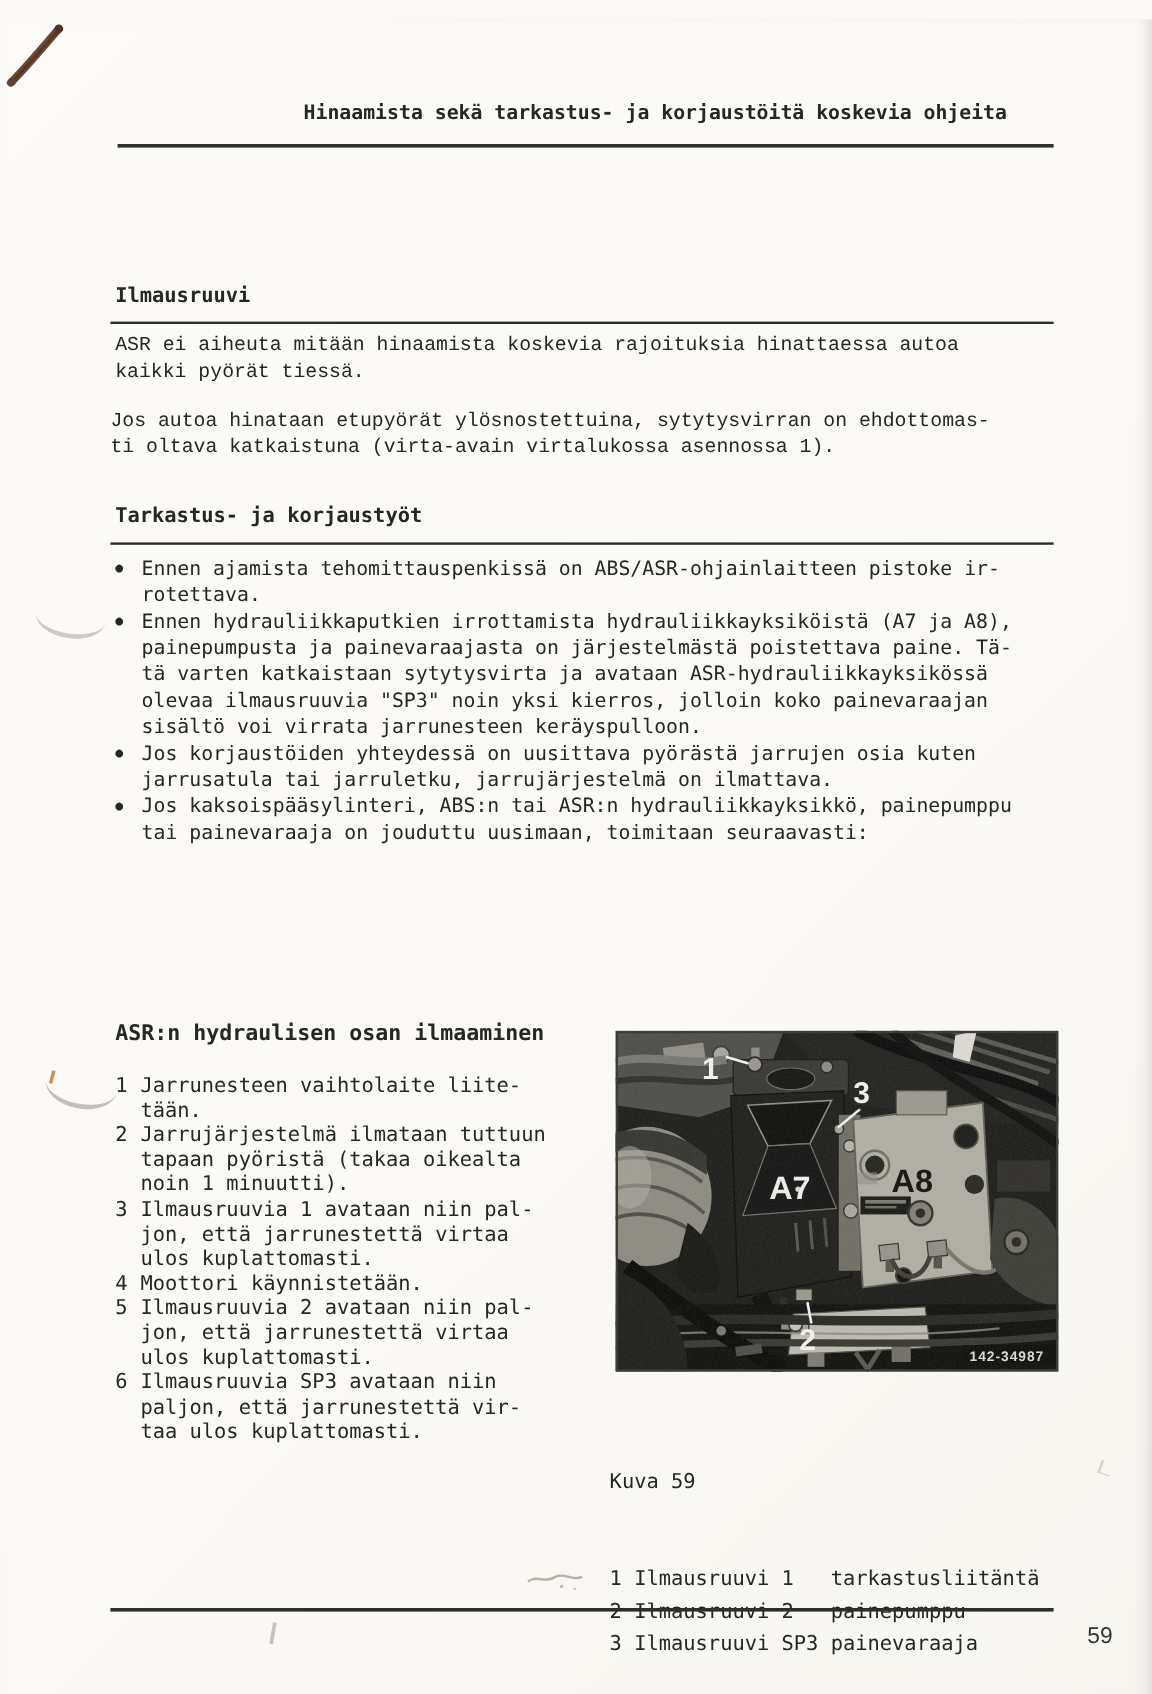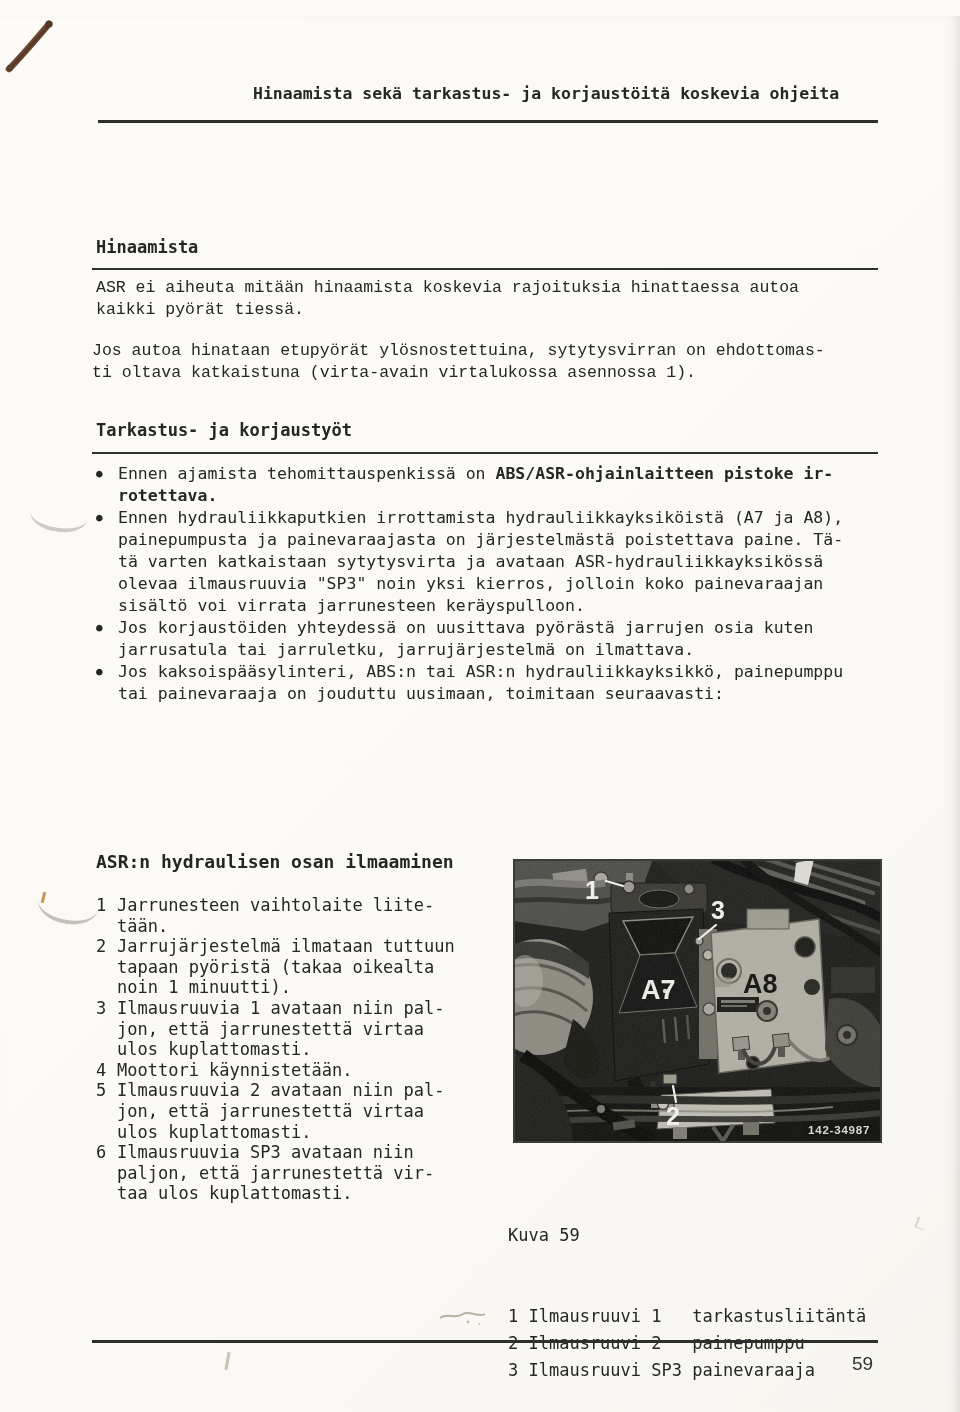--- a/index.html
+++ b/index.html
@@ -24,28 +24,28 @@
   #h-hinaaminen{left:96px;top:221px;}
   #h-tarkastus{left:96px;top:404px;}
   .h3{position:absolute;left:96px;top:835px;font-weight:700;font-size:18px;white-space:pre;}
   .para{position:absolute;font-size:16.5px;line-height:22px;white-space:pre;font-family:Liberation Mono, monospace;}
   #para1{left:96px;top:261px;}
   #para2{left:92px;top:324px;}
   #bullet-list{position:absolute;left:96px;top:447px;font-size:16.5px;line-height:22px;}
   .bullet-item{display:flex;}
   .dot{width:22px;font-size:11px;}
   .bline{white-space:pre;}
-  .bold{font-weight:700;}
+  .bold{font-weight:400;}
   #step-list{position:absolute;left:96px;top:879px;font-size:17px;line-height:20.6px;}
   .step{display:flex;}
   .num{width:21px;}
   .slines{white-space:pre;}
   #figure-photo{position:absolute;left:513px;top:843px;width:369px;height:284px;}
   #caption{position:absolute;left:508px;top:1152px;font-size:17px;line-height:27px;white-space:pre;}
-  #page-number{position:absolute;left:852px;top:1337px;font-family:"Liberation Sans",sans-serif;font-size:19px;color:#333;}
+  #page-number{position:absolute;left:906px;top:1337px;font-family:"Liberation Sans",sans-serif;font-size:19px;color:#333;}
   
   #pen-mark{position:absolute;left:0;top:0;}
   .crescent{position:absolute;border-radius:50%;}
   #crescent1{left:30px;top:482px;width:58px;height:30px;border-bottom:4px solid rgba(150,145,133,.45);transform:rotate(8deg);}
   #crescent2{left:38px;top:870px;width:60px;height:34px;border-bottom:4px solid rgba(140,135,123,.5);transform:rotate(10deg);}
   #orange-tick{position:absolute;left:42px;top:876px;width:3px;height:11px;background:#c07a2e;transform:rotate(14deg);opacity:.8;}
   #smudge1{position:absolute;left:435px;top:1288px;}
   #smudge2{position:absolute;left:226px;top:1336px;width:3px;height:18px;background:#a89f8a;opacity:.6;transform:rotate(10deg);}
   #faint-mark{position:absolute;left:916px;top:1202px;width:8px;height:10px;border-left:2px solid #8a8478;border-bottom:1px solid #8a8478;opacity:.3;transform:rotate(20deg);}
 </style>
@@ -57,21 +57,21 @@
   <svg id="pen-mark" width="70" height="70" viewBox="0 0 70 70">
     <path d="M9,53 C18,44 32,28 49,8" stroke="#6a4733" stroke-width="6.5" stroke-linecap="round" fill="none"></path>
     <path d="M12,50 C22,40 34,26 47,11" stroke="#4c3325" stroke-width="2.5" stroke-linecap="round" fill="none" opacity=".7"></path>
     <circle cx="49" cy="8" r="3.6" fill="#503626"></circle>
     <circle cx="10" cy="52" r="3.2" fill="#5d4030"></circle>
   </svg>
 
   <div class="doc-title">Hinaamista sekä tarkastus- ja korjaustöitä koskevia ohjeita</div>
   <div class="rule" id="rule-title"></div>
 
-  <div class="h2" id="h-hinaaminen">Hinaamista</div>
+  <div class="h2" id="h-hinaaminen">Ilmausruuvi</div>
   <div class="rule" id="rule-hinaaminen"></div>
 
   <div class="para" id="para1">ASR ei aiheuta mitään hinaamista koskevia rajoituksia hinattaessa autoa
 kaikki pyörät tiessä.</div>
   <div class="para" id="para2">Jos autoa hinataan etupyörät ylösnostettuina, sytytysvirran on ehdottomas-
 ti oltava katkaistuna (virta-avain virtalukossa asennossa 1).</div>
 
   <div class="h2" id="h-tarkastus">Tarkastus- ja korjaustyöt</div>
   <div class="rule" id="rule-tarkastus"></div>
 

